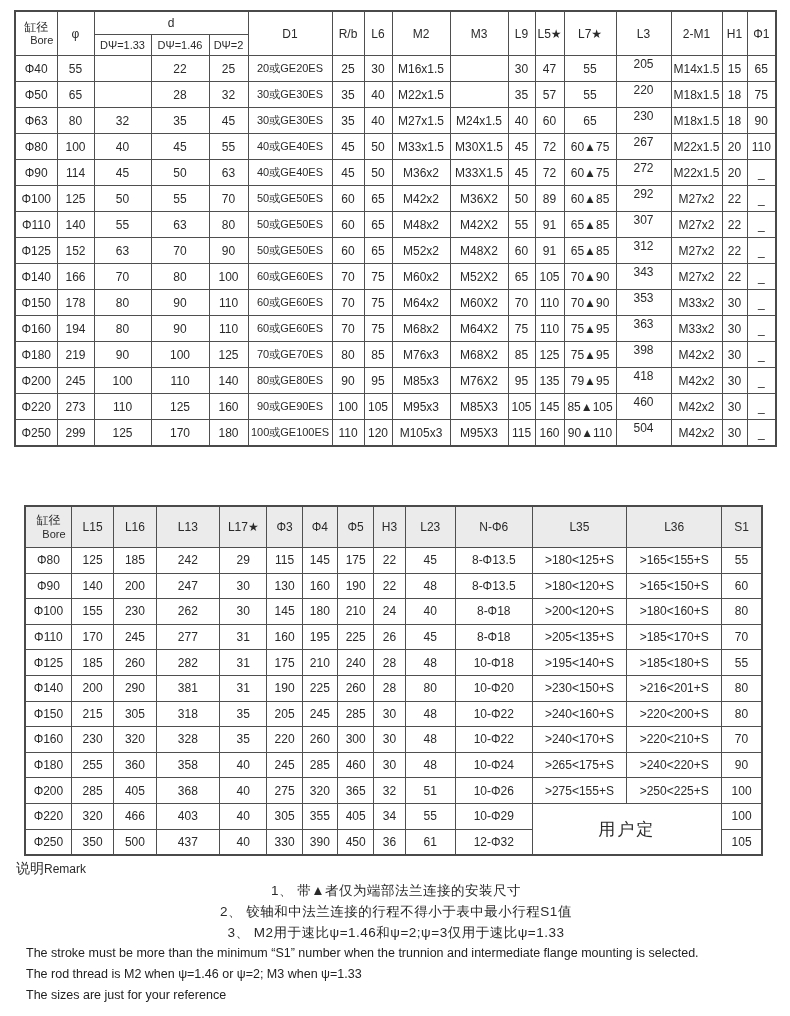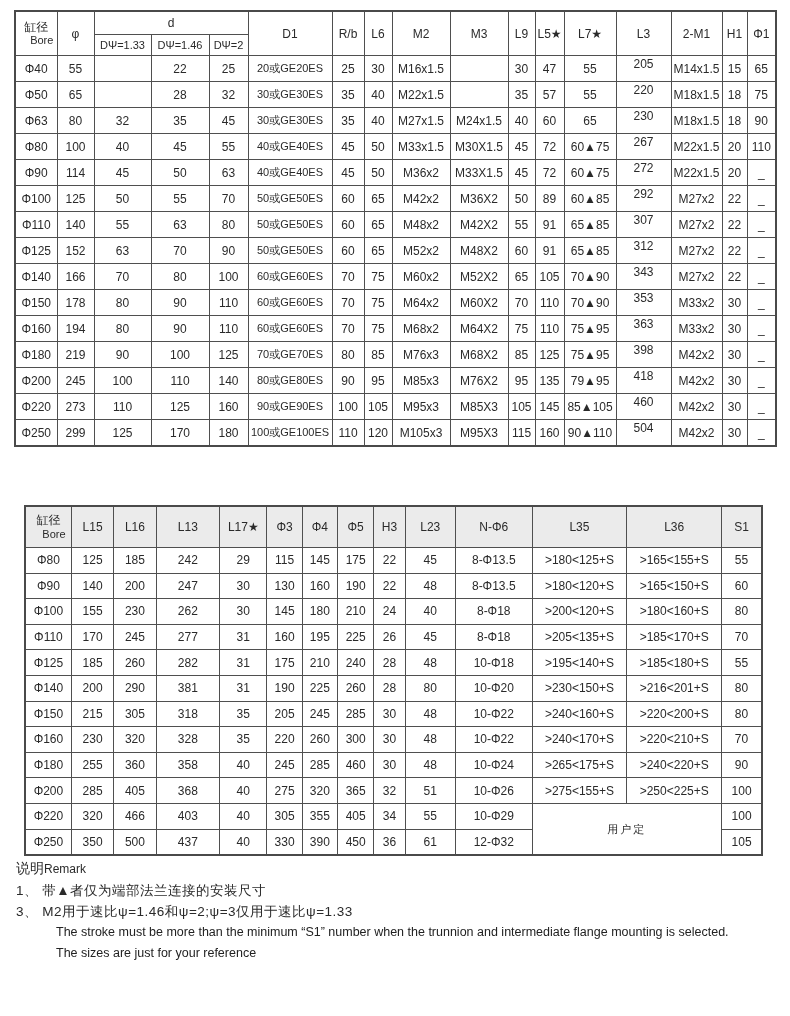--- a/index.html
+++ b/index.html
@@ -24,31 +24,31 @@
   #table1{position:absolute;left:14px;top:10px;width:763px;}
   #table1 thead th{height:22px;}
   #table1 thead tr.sub th{height:20px;font-size:11px;}
   #table1 tbody td{height:24px;}
   #table1 td.l3{vertical-align:top;padding-top:1px;line-height:15px;}
   #table1 td.d1col{font-size:11px;}
 
   #table2{position:absolute;left:24px;top:505px;width:739px;}
   #table2 thead th{height:40px;background:#ebebeb;}
   #table2 tbody td{height:24.6px;}
-  #table2 td.user-def{font-size:11px;letter-spacing:2px;}
+  #table2 td.user-def{font-size:17px;letter-spacing:2px;}
 
   .bore-head{line-height:1.1;}
   .bore-head .cn{font-size:12px;display:block;}
   .bore-head .en{font-size:11px;display:block;padding-left:11px;}
 
   .remarks{position:absolute;left:16px;top:860px;width:760px;}
   .remarks .title{font-size:14px;margin-bottom:2px;}
   .remarks .title .en{font-size:12px;text-align:right;}
-  .remarks .item{font-size:13.5px;line-height:21px;letter-spacing:0.5px;}
-  .remarks .en-item{font-size:12.5px;line-height:21px;margin-left:40px;color:#222;}
+  .remarks .item{font-size:13.5px;line-height:21px;letter-spacing:0.5px;text-align:center;}
+  .remarks .en-item{font-size:12.5px;line-height:21px;margin-left:10px;color:#222;}
 </style>
 </head>
 <body>
 
 <div class="page">
 
   <table class="spec" id="table1">
     <colgroup>
       <col style="width:42px">
         <col style="width:37px">
@@ -615,18 +615,20 @@
           <td>61</td>
           <td>12-Φ32</td>
           <td>105</td>
         </tr>
       </tbody>
   </table>
 
   <div class="remarks">
     <div class="title"><span>说明</span><span class="en">Remark</span></div>
     <div class="item">1、 带▲者仅为端部法兰连接的安装尺寸</div>
+    <div class="item">2、 铰轴和中法兰连接的行程不得小于表中最小行程S1值</div>
     <div class="item">3、 M2用于速比ψ=1.46和ψ=2;ψ=3仅用于速比ψ=1.33</div>
     <div class="en-item">The stroke must be more than the minimum “S1” number when the  trunnion and intermediate flange mounting is selected.</div>
+    <div class="en-item">The rod thread is M2 when ψ=1.46 or ψ=2; M3 when ψ=1.33</div>
     <div class="en-item">The sizes are just for your reference</div>
   </div>
 
 </div>
 
 </body></html>

